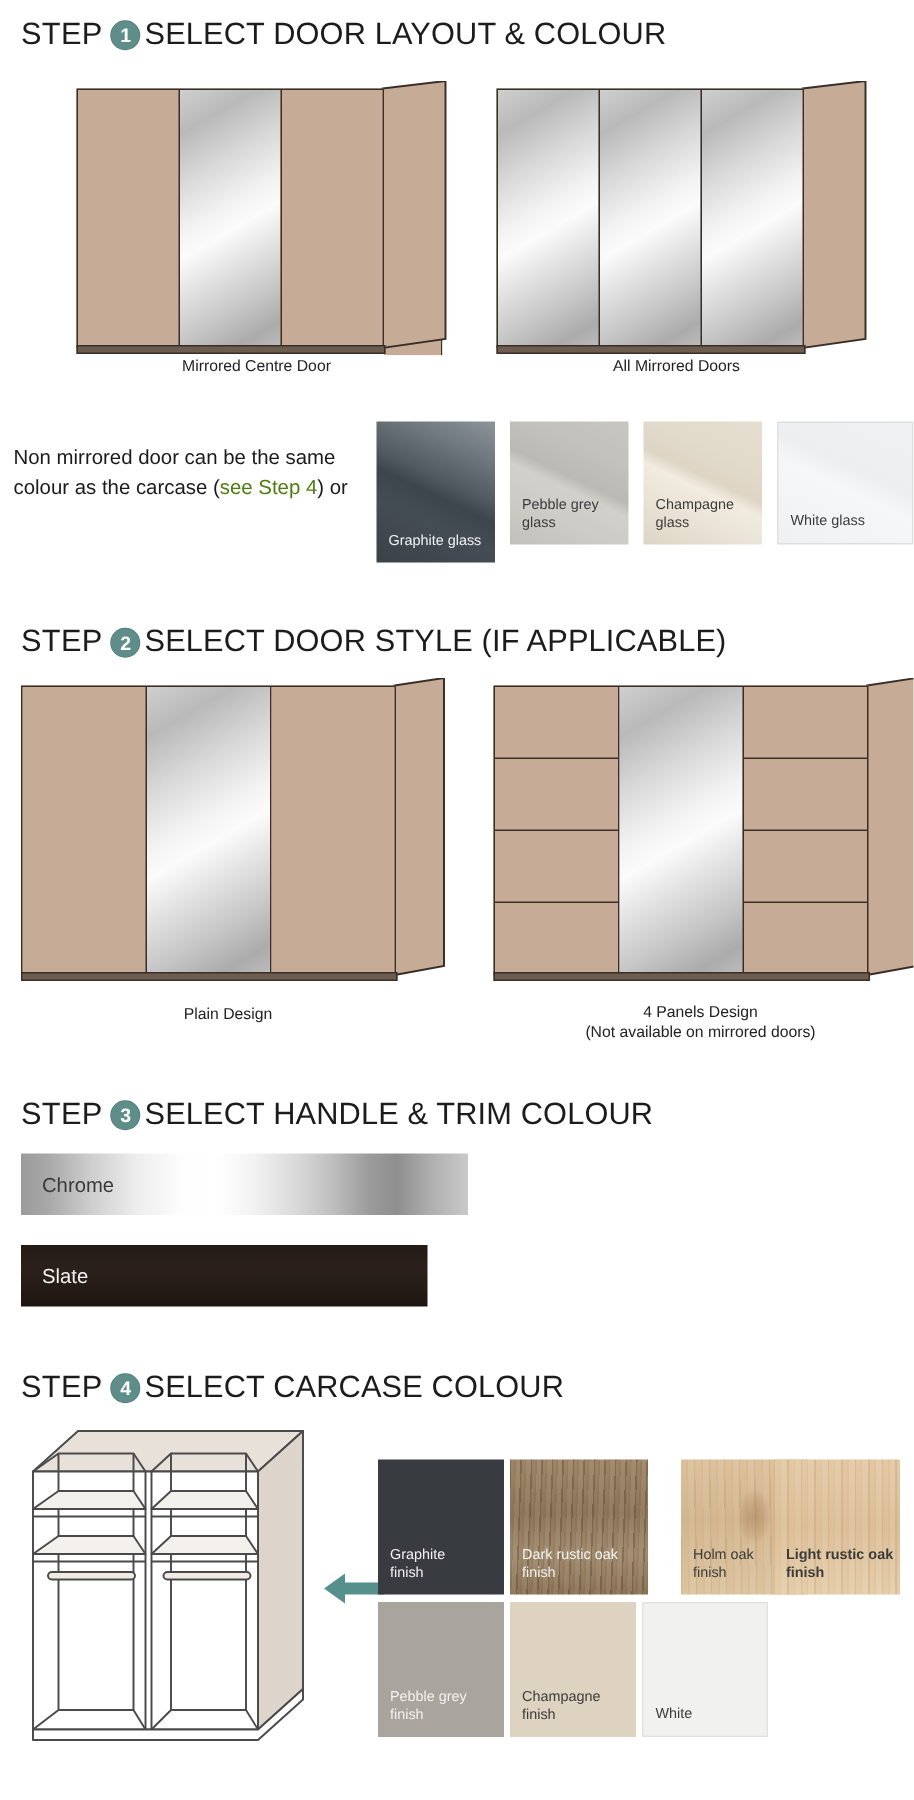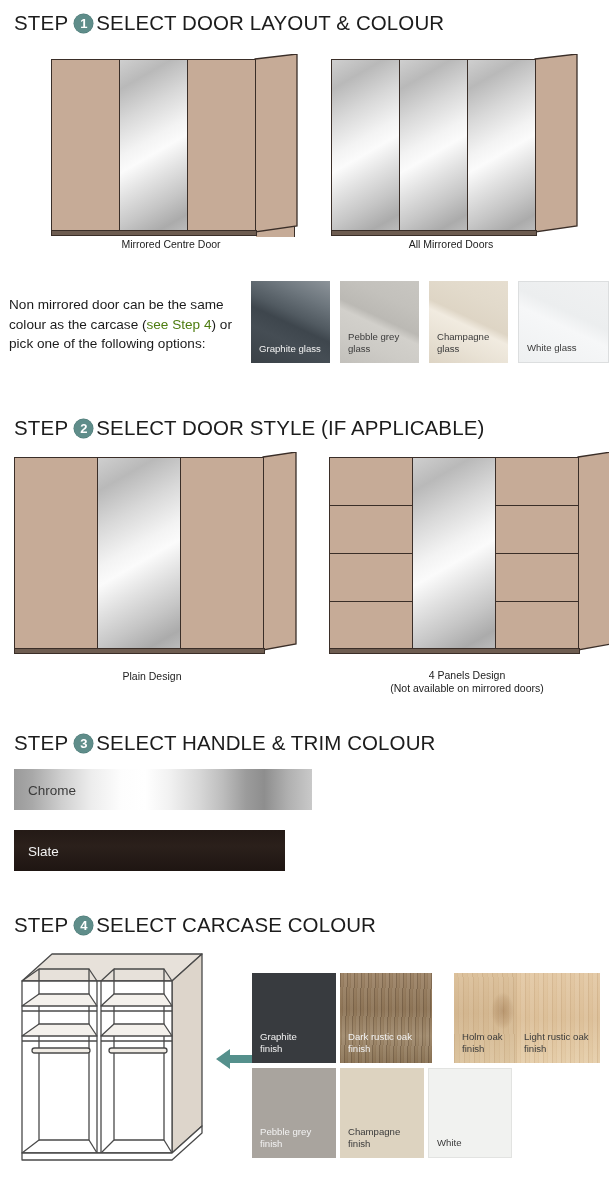--- a/index.html
+++ b/index.html
@@ -263,24 +263,23 @@
     <div class="wd-door door-mirror"></div>
     <div class="wd-door door-mirror"></div>
   </div>
   <div class="wd-base" style="left:0; top:176px; width:206px; height:6px;"></div>
 </div>
 <div class="wd-caption" style="left:331px; top:238px; width:240px;">All Mirrored Doors</div>
 
 <div class="para" style="left:9px; top:295px; width:245px;">
   <span>Non mirrored door can be the same</span><br>
   <span>colour as the carcase (</span><span class="link">see Step 4</span><span>) or</span><br>
-  <span>pick one of the following options:</span>
-</div>
-
-<div class="swatch gloss-graphite" style="left:251px; top:281px; width:79px; height:82px;">
+</div>
+
+<div class="swatch gloss-graphite" style="left:251px; top:281px; width:79px; height:94px;">
   <span class="sw-label lbl-light">Graphite glass</span>
 </div>
 <div class="swatch gloss-pebble" style="left:340px; top:281px; width:79px; height:82px;">
   <span class="sw-label lbl-dark">Pebble grey
 glass</span>
 </div>
 <div class="swatch gloss-champagne" style="left:429px; top:281px; width:79px; height:82px;">
   <span class="sw-label lbl-dark">Champagne
 glass</span>
 </div>
@@ -405,21 +404,21 @@
 finish</span>
 </div>
 <div class="swatch fin-darkoak" style="left:340px; top:973px; width:92px; height:90px;">
   <span class="sw-label lbl-light">Dark rustic oak
 finish</span>
 </div>
 <div class="swatch fin-holmoak" style="left:428px; top:973px; width:84px; height:90px;">
   <span class="sw-label lbl-dark">Holm oak
 finish</span>
 </div>
-<div class="swatch fin-lightoak" style="left:516px; top:973px; width:84px; height:90px;">
+<div class="swatch fin-lightoak" style="left:516px; top:973px; width:84px; height:90px;font-weight:bold;">
   <span class="sw-label lbl-dark">Light rustic oak
 finish</span>
 </div>
 
 <div class="swatch fin-pebble" style="left:252px; top:1068px; width:84px; height:90px;">
   <span class="sw-label lbl-light">Pebble grey
 finish</span>
 </div>
 <div class="swatch fin-champagne" style="left:340px; top:1068px; width:84px; height:90px;">
   <span class="sw-label lbl-dark">Champagne

